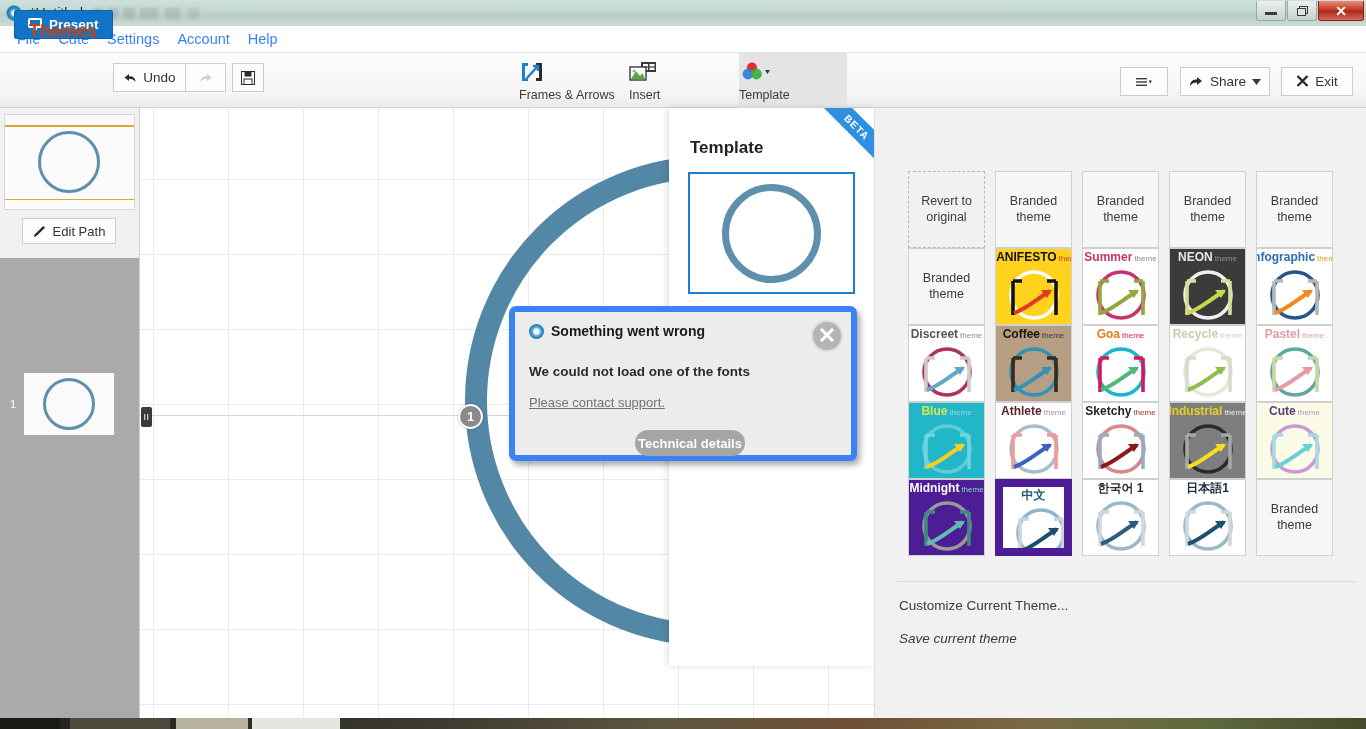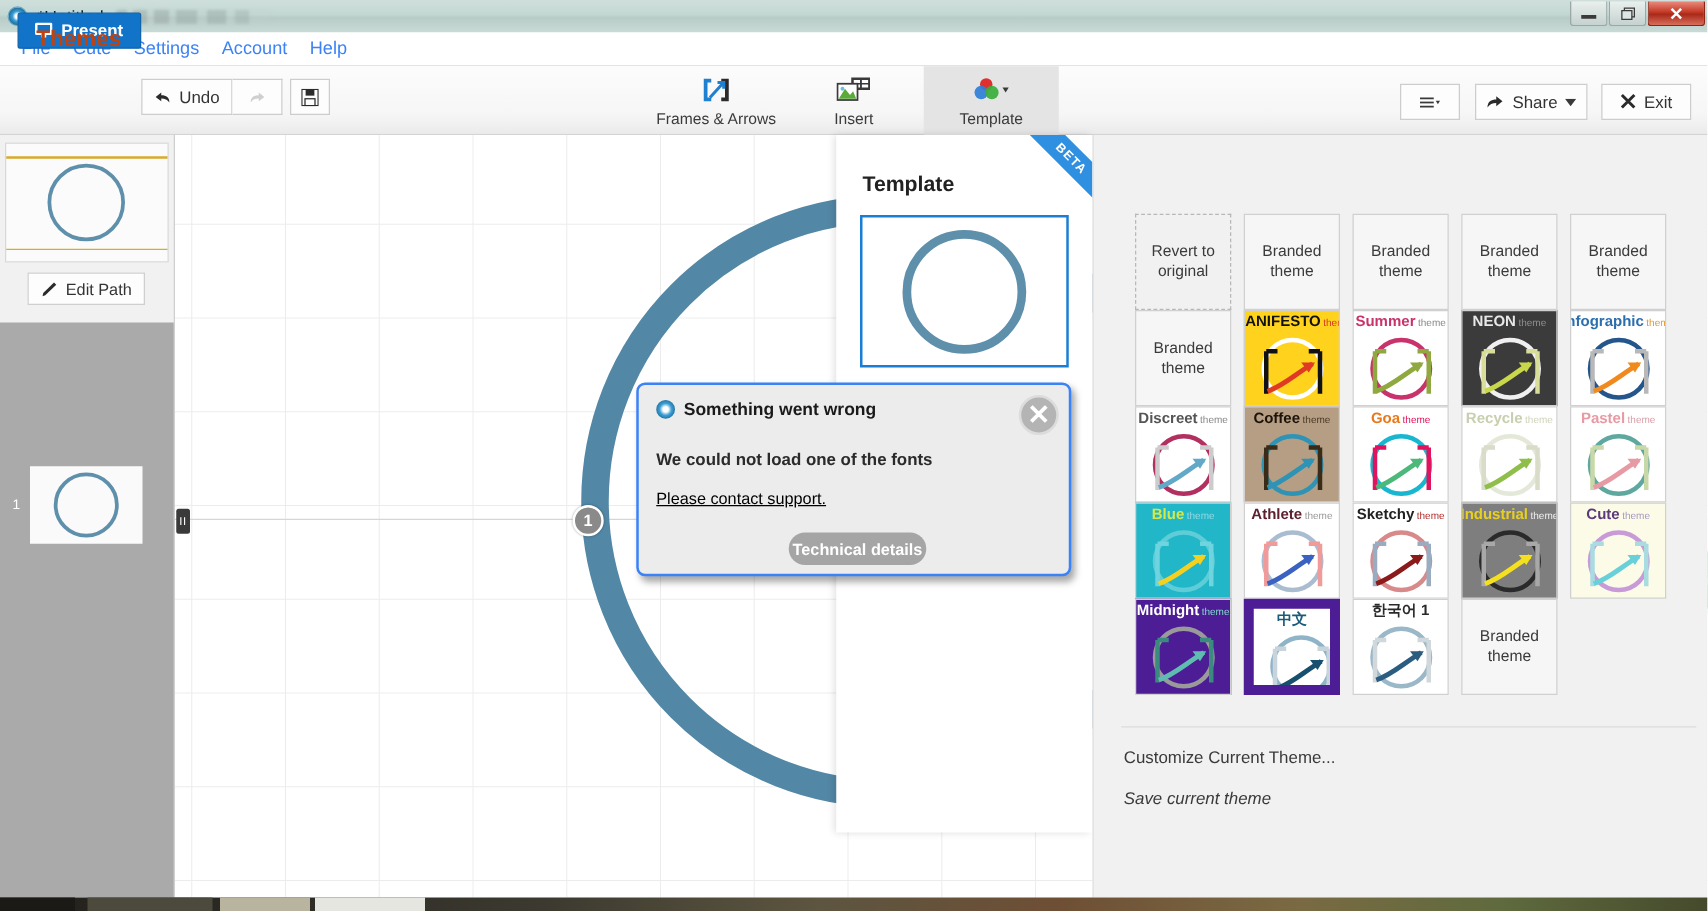--- a/index.html
+++ b/index.html
@@ -72,21 +72,21 @@
     display: flex; align-items: center; gap: 7px; font-size: 13.5px; font-weight: bold;
   }
   .grp { position: absolute; display: flex; }
   .tbtn {
     height: 29px; display: flex; align-items: center; justify-content: center; gap: 6px;
     background: #fdfdfd; border: 1px solid #cdcdcd; color: #333; font-size: 13.5px;
   }
   .tbtn.disabled { color: #c0c0c0; }
   .bigtool {
     position: absolute; top: 53px; height: 55px; width: 108px;
-    display: flex; flex-direction: column; align-items: center; justify-content: flex-end;
+    display: flex; flex-direction: column; align-items: flex-start; justify-content: flex-end;
     padding-bottom: 6px; font-size: 12.5px; color: #3b3b3b;
   }
   .bigtool.active { background: #e4e4e4; }
   .bigtool .glyph { height: 26px; display: flex; align-items: center; justify-content: center; margin-bottom: 3px; }
 
   
   .leftpanel {
     position: absolute; left: 0; top: 108px; width: 140px; height: 610px;
     background: #f1f1f1; border-right: 1px solid #cfcfcf;
   }
@@ -189,36 +189,36 @@
     font-size: 12px; font-weight: bold; line-height: 1;
   }
   .thumb-label .sub { font-size: 8px; font-weight: normal; }
   .art { position: absolute; left: 4px; top: 20px; width: 69px; height: 54px; }
   .themes-sep { position: absolute; left: 897px; top: 581px; width: 460px; height: 1px; background: #dcdcdc; }
   .tlink { position: absolute; left: 899px; font-size: 13.5px; color: #3a3a3a; }
 
   
   .dialog {
     position: absolute; left: 509px; top: 306px; width: 348px; height: 155px;
-    background: #ececec; border: 2px solid #3b82f6; border-radius: 7px;
+    background: #ececec; border: 6px solid #3b82f6; border-radius: 7px;
     box-shadow: 3px 4px 6px rgba(0,0,0,.35);
   }
   .dlg-icon {
     position: absolute; left: 14px; top: 12px; width: 15px; height: 15px; border-radius: 50%;
     background: radial-gradient(circle at 50% 50%, #ffffff 20%, #3f9fd6 45%, #1d6f9e 75%, #bddcee 100%);
   }
   .dlg-title { position: absolute; left: 36px; top: 11px; font-size: 14px; font-weight: bold; color: #1a1a1a; }
   .dlg-close {
     position: absolute; right: 8px; top: 8px; width: 32px; height: 32px; border-radius: 50%;
     background: #b4b4b4; border: 2px solid #dcdcdc;
     display: flex; align-items: center; justify-content: center;
     color: #fff; font-size: 22px; font-weight: bold; line-height: 1;
   }
   .dlg-msg { position: absolute; left: 14px; top: 52px; font-size: 13.5px; font-weight: bold; color: #2b2b2b; }
-  .dlg-link { position: absolute; left: 14px; top: 83px; font-size: 13px; color: #000000; text-decoration: underline; }
+  .dlg-link { position: absolute; left: 14px; top: 83px; font-size: 13px; color: #737373; text-decoration: underline; }
   .dlg-btn {
     position: absolute; left: 120px; top: 118px; width: 110px; height: 26px;
     background: #a5a5a5; border-radius: 13px; color: #fff; font-size: 13px; font-weight: bold;
     display: flex; align-items: center; justify-content: center;
   }
 
   
   .taskbar {
     position: absolute; left: 0; bottom: 0; width: 1366px; height: 11px;
     background: linear-gradient(to right, #23211c 0%, #2b2a24 16%, #3c3a30 32%, #5d5540 48%,
@@ -682,20 +682,34 @@
           <div class="art"><svg width="69" height="54" viewBox="0 0 69 54">
               <circle cx="34" cy="26" r="23" fill="none" stroke="#9ab8c8" stroke-width="3.6"></circle>
               <path d="M13 12 H22 M13 12 V46" fill="none" stroke="#d0d8dc" stroke-width="3.6"></path>
               <path d="M56 12 H47 M56 12 V46" fill="none" stroke="#d0d8dc" stroke-width="3.6"></path>
               <path d="M14 44 C26 40 34 32 50 22" fill="none" stroke="#2b5d80" stroke-width="4"></path>
               <path d="M52 21 L41 21 L47 29 Z" fill="#2b5d80"></path>
             </svg></div>
         </div>
       </div>
       <div class="tcell">
+        <div class="tcard thumb" style="background: rgb(255, 255, 255);">
+          <div class="thumb-label">
+            <span style="color: rgb(26, 42, 58);">日本語1</span>
+          </div>
+          <div class="art"><svg width="69" height="54" viewBox="0 0 69 54">
+              <circle cx="34" cy="26" r="23" fill="none" stroke="#9ab8c8" stroke-width="3.6"></circle>
+              <path d="M13 12 H22 M13 12 V46" fill="none" stroke="#d0d8dc" stroke-width="3.6"></path>
+              <path d="M56 12 H47 M56 12 V46" fill="none" stroke="#d0d8dc" stroke-width="3.6"></path>
+              <path d="M14 44 C26 40 34 32 50 22" fill="none" stroke="#1d4f73" stroke-width="4"></path>
+              <path d="M52 21 L41 21 L47 29 Z" fill="#1d4f73"></path>
+            </svg></div>
+        </div>
+      </div>
+      <div class="tcell">
         <div class="tcard">
           <span style="padding: 0px 7px;">Branded theme</span>
         </div>
       </div>
     </div>
   <div class="themes-sep"></div>
   <div class="tlink" style="top:598px;">Customize Current Theme...</div>
   <div class="tlink" style="top:631px;font-style:italic;">Save current theme</div>
 
   <div class="dialog">

